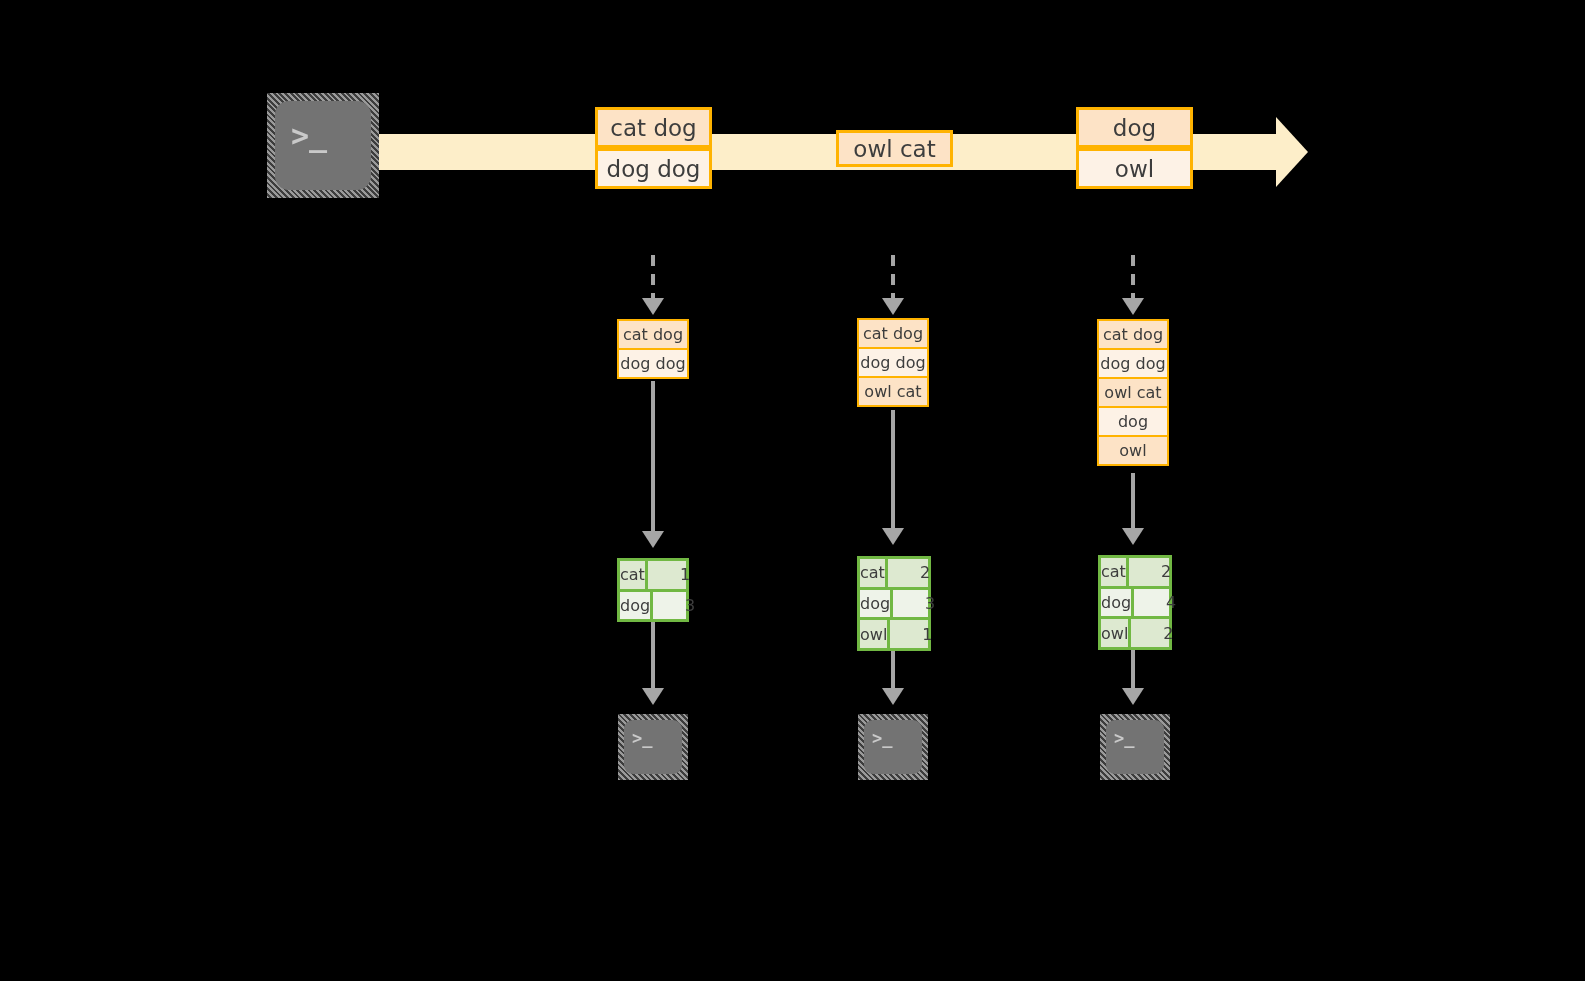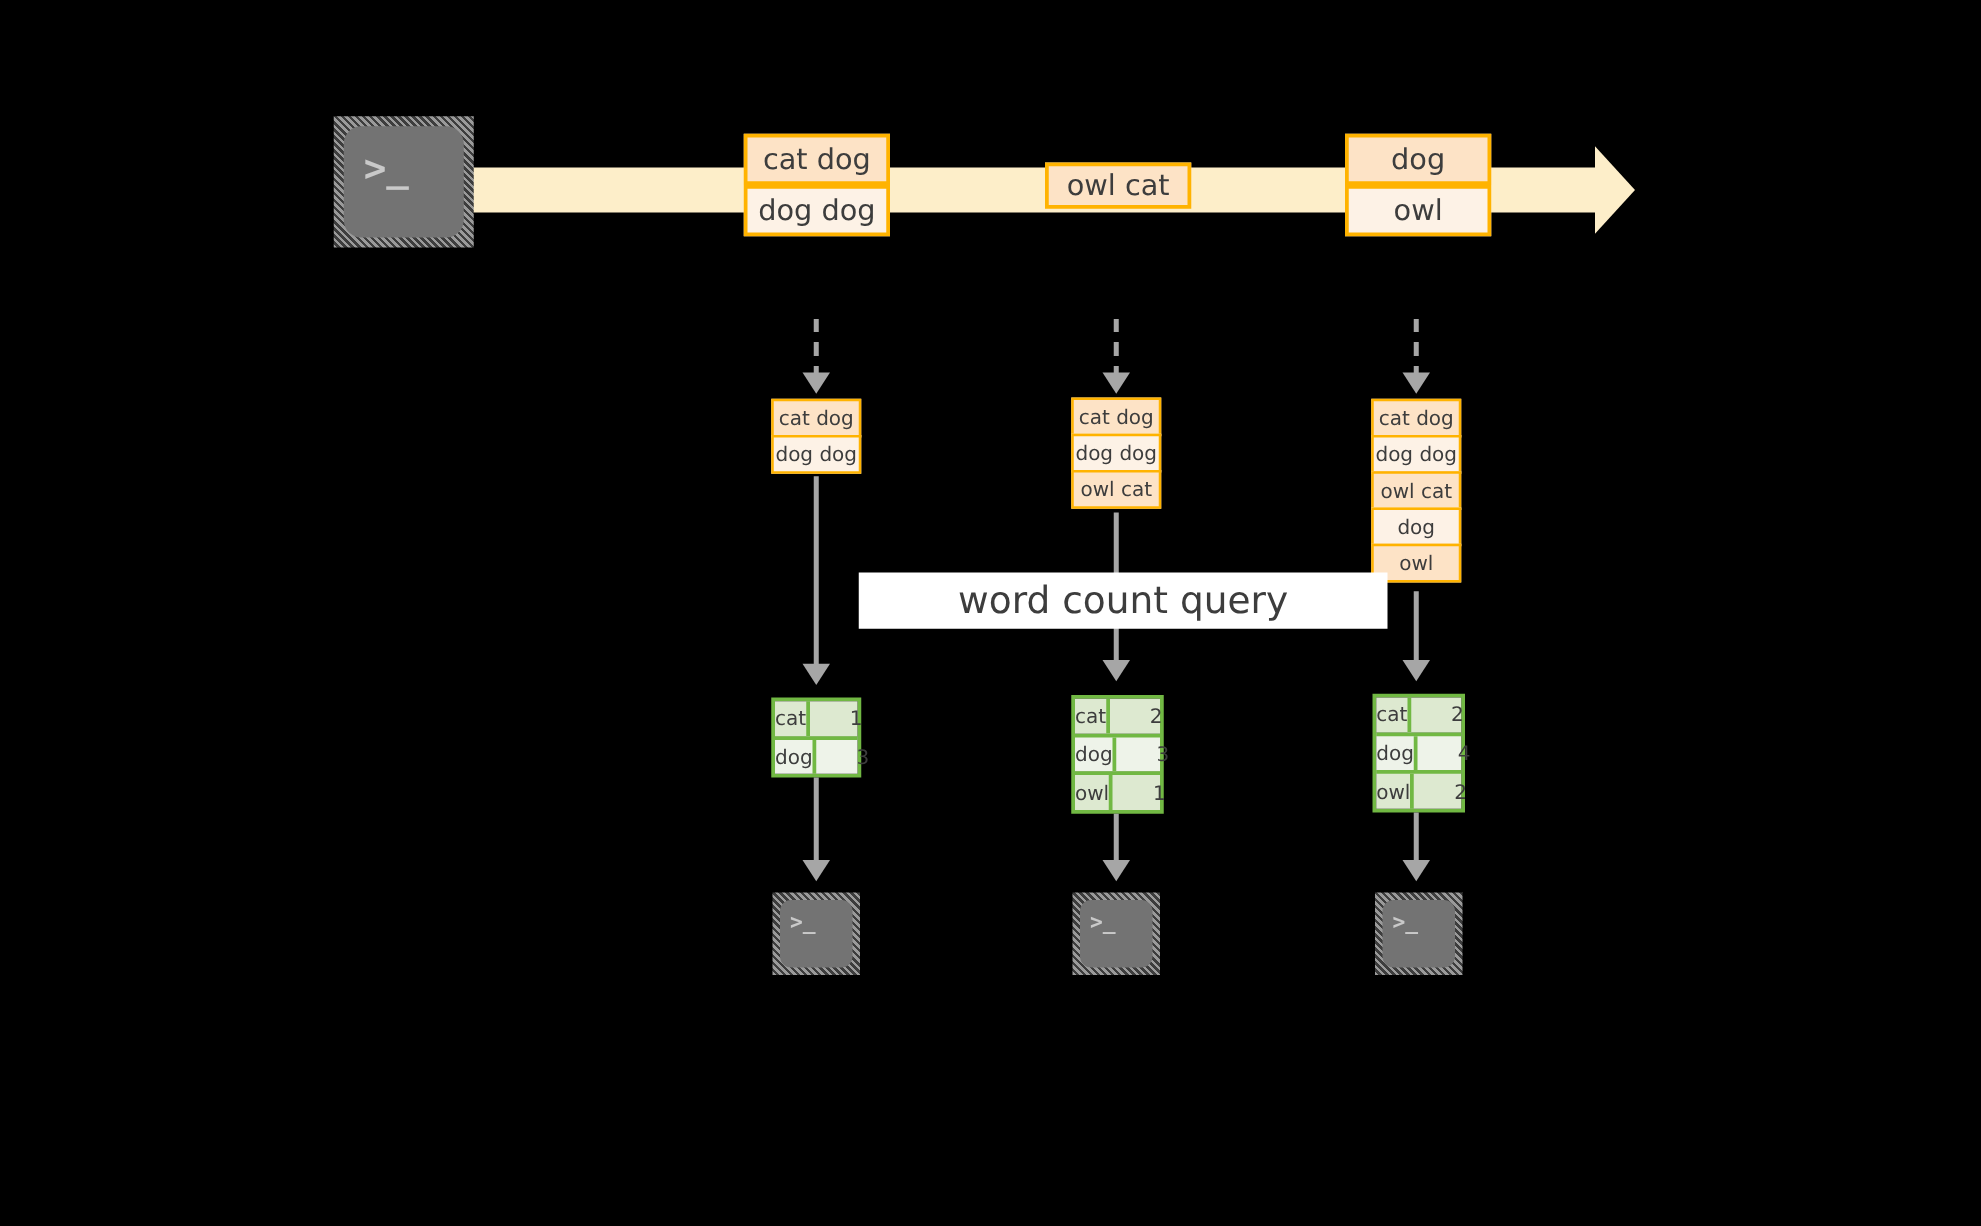--- a/index.html
+++ b/index.html
@@ -292,17 +292,14 @@
 
   <div class="vline" style="left:1131px; top:650px; height:40px;"></div>
   <div class="vhead" style="left:1122px; top:688px;"></div>
 
   <div class="terminal small" style="left:1100px; top:714px; width:70px; height:66px;">
     <div class="inner">
       <span class="prompt" style="left:8px; top:10px; font-size:17px;">&gt;_</span>
     </div>
   </div>
 
-  <div class="banner" style="left:687px; top:458px; width:423px; height:45px;">
-    <span>word count query</span>
-  </div>
 
 </div>
 
 </body></html>

